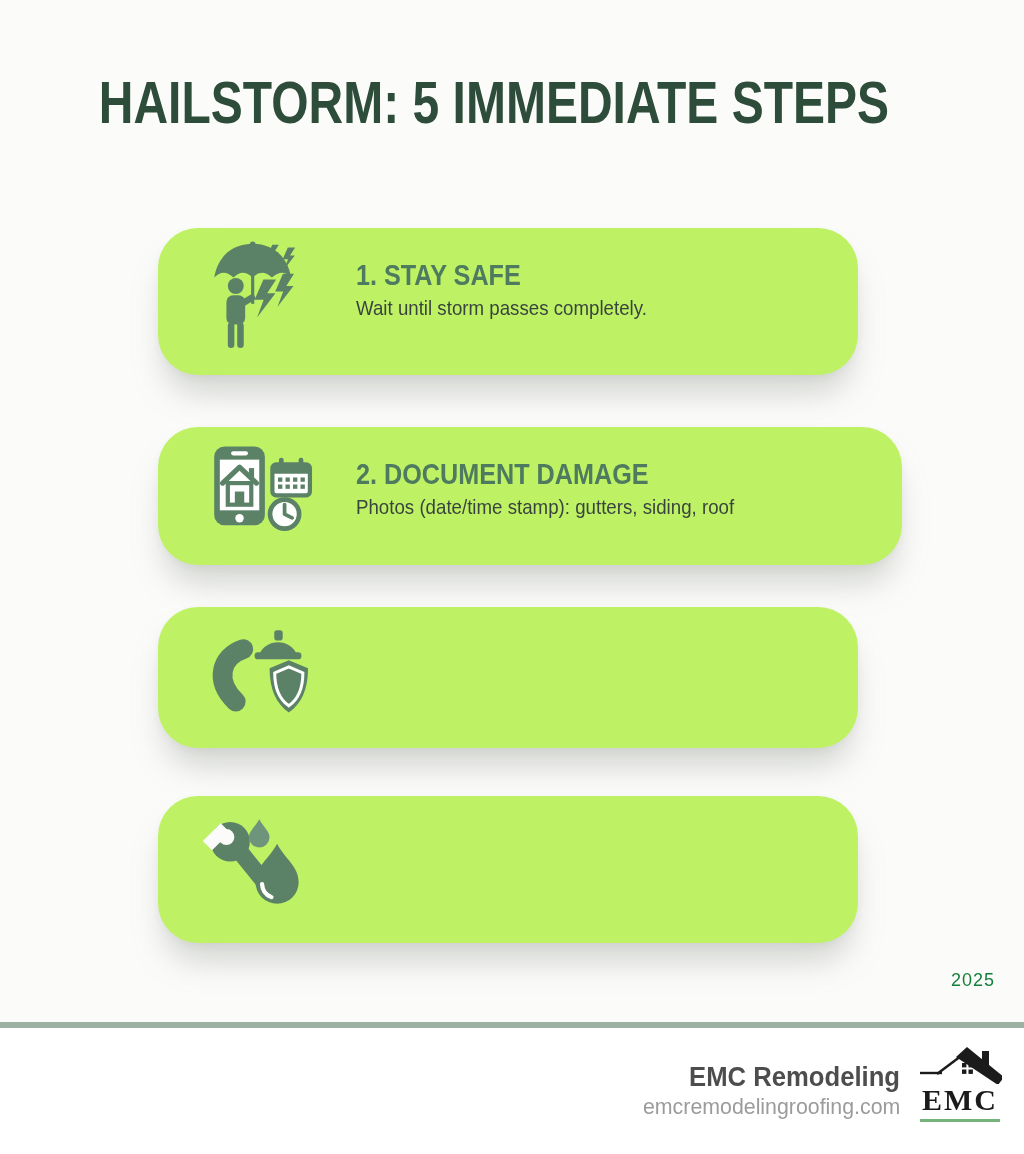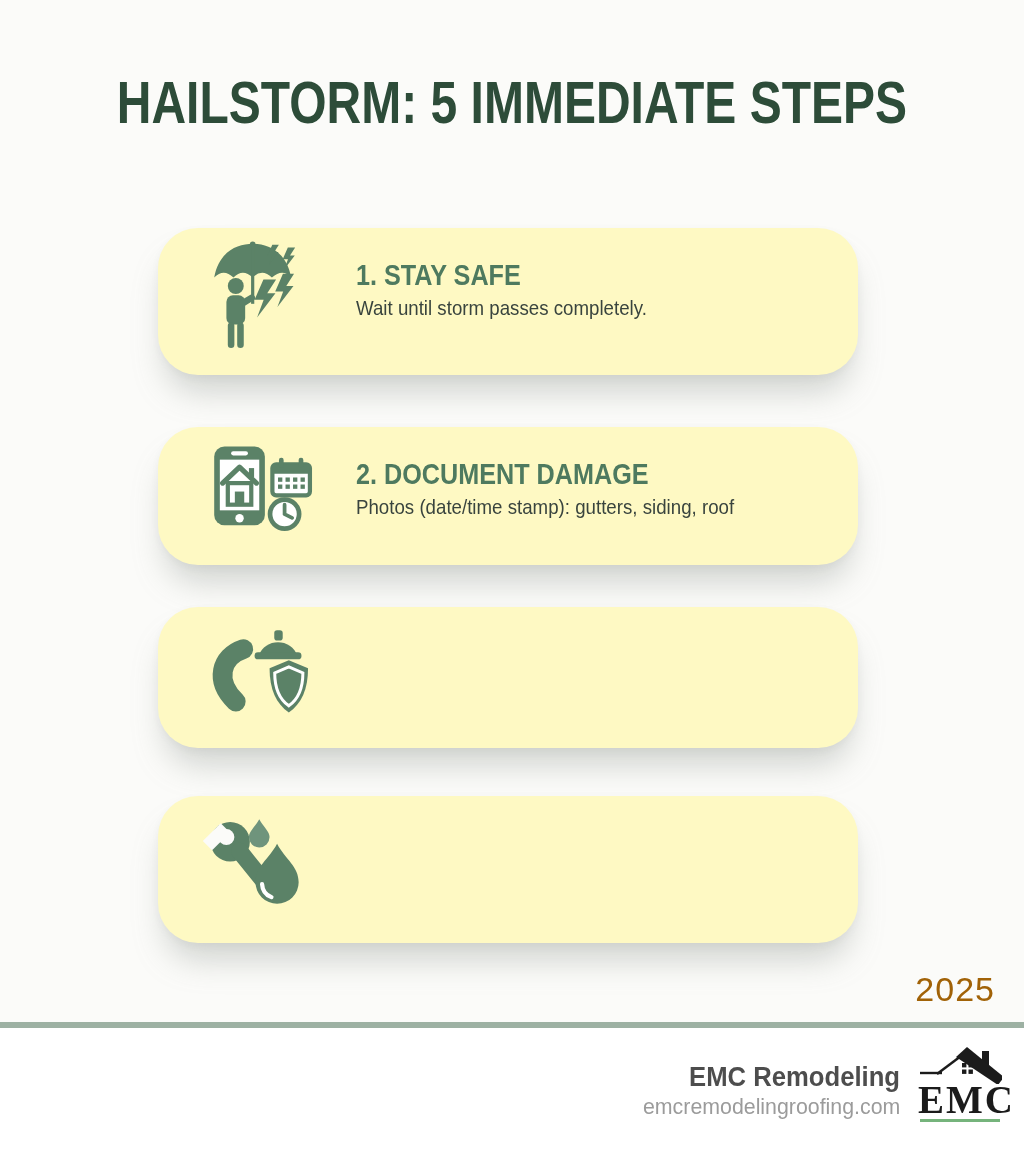--- a/index.html
+++ b/index.html
@@ -5,52 +5,51 @@
   html,body { margin:0; padding:0; }
   .page {
     position:relative;
     width:1024px; height:1154px;
     background:#fbfbf9;
     overflow:hidden;
     font-family:"Liberation Sans", sans-serif;
   }
   .main-title {
     position:absolute; top:68px; left:0; width:1024px;
-    text-align:center;
   }
   .main-title span {
     display:inline-block;
     font-size:60px; font-weight:700; color:#2d4c39;
     white-space:nowrap; letter-spacing:0px;
     transform:scaleX(0.80); transform-origin:center;
   }
   .card {
     position:absolute; left:158px; width:700px;
-    background:#fef9c3; border-radius:40px;
+    background:#bef264; border-radius:40px;
     box-shadow:0 24px 32px -8px rgba(138,144,138,0.38), 0 3px 8px rgba(0,0,0,0.04);
   }
   .icon-box {
     position:absolute; left:44px; top:12px; width:122px; height:122px;
   }
   .icon-box svg { width:122px; height:122px; display:block; }
   .card-text { position:absolute; left:198px; top:30px; }
   .card-title {
     font-size:30px; font-weight:700; color:#4e7a5f;
     white-space:nowrap; transform:scaleX(0.84); transform-origin:left center;
     line-height:34px;
   }
   .card-line {
     font-size:21px; color:#39443e;
     white-space:nowrap; transform:scaleX(0.89); transform-origin:left center;
     line-height:27px; margin-top:2px;
   }
   .card-line:first-of-type { margin-top:8px; }
   .watermark-year {
     position:absolute; top:970px; right:29px;
-    font-size:34px; color:#a16207; letter-spacing:1px;
+    font-size:18px; color:#15803d; letter-spacing:1px;
   }
   .divider {
     position:absolute; top:1022px; left:0;
     width:1024px; height:6px; background:#9db1a3;
   }
   .footer-bg {
     position:absolute; top:1028px; left:0; width:1024px; height:126px;
     background:#ffffff;
   }
   .footer-company {
@@ -63,21 +62,21 @@
     font-size:22px; color:#9b9b9b;
     white-space:nowrap; transform:scaleX(0.97); transform-origin:right center;
   }
   .footer-logo {
     position:absolute; left:918px; top:1044px; width:84px; height:84px;
     text-align:center;
   }
   .footer-logo .roof-svg { display:block; width:84px; height:40px; }
   .footer-logo .logo-word {
     font-family:"Liberation Serif", serif;
-    font-weight:700; font-size:39px; color:#1b1b1b;
+    font-weight:700; font-size:30px; color:#1b1b1b;
     line-height:32px; letter-spacing:2px;
   }
   .footer-logo .logo-underline {
     width:80px; height:3px; background:#76b47c; margin:3px auto 0 auto;
   }
 </style>
 </head>
 <body>
 
 <div class="page">
@@ -110,21 +109,21 @@
             <path d="M7 0 L17 0 L10 11 L16.5 11 L2 30 L7.2 16 L0 16 Z"></path>
           </g>
       </svg>
     </div>
     <div class="card-text">
       <div class="card-title">1. STAY SAFE</div>
       <div class="card-line">Wait until storm passes completely.</div>
     </div>
   </div>
 
-  <div class="card" style="top:427px;height:138px;">
+  <div class="card" style="top:427px;height:138px;padding-left:44px;">
     <div class="icon-box">
       <svg viewBox="0 0 130 130" fill="#5b8267">
         <rect x="13" y="8" width="54" height="84" rx="11"></rect>
         <rect x="31" y="13" width="18" height="4.5" rx="2.2" fill="#ffffff"></rect>
         <rect x="19" y="22" width="42" height="54" fill="#ffffff"></rect>
         <circle cx="40" cy="84.5" r="4.5" fill="#ffffff"></circle>
         <path d="M22,47 L40,30 L58,47" fill="none" stroke="#5b8267" stroke-width="5.5" stroke-linejoin="round" stroke-linecap="round"></path>
         <rect x="50" y="31" width="5.5" height="10"></rect>
         <rect x="27.5" y="47" width="25" height="23" fill="none" stroke="#5b8267" stroke-width="4.5"></rect>
         <rect x="35" y="56" width="10" height="14"></rect>

